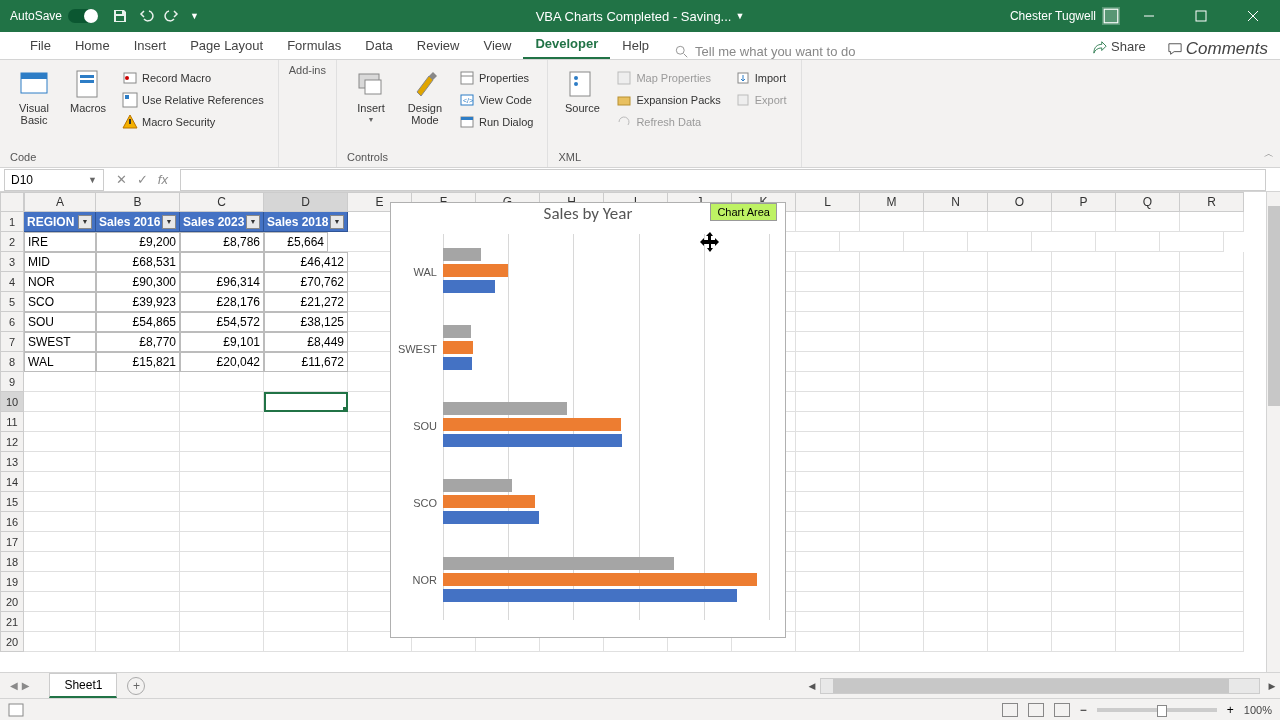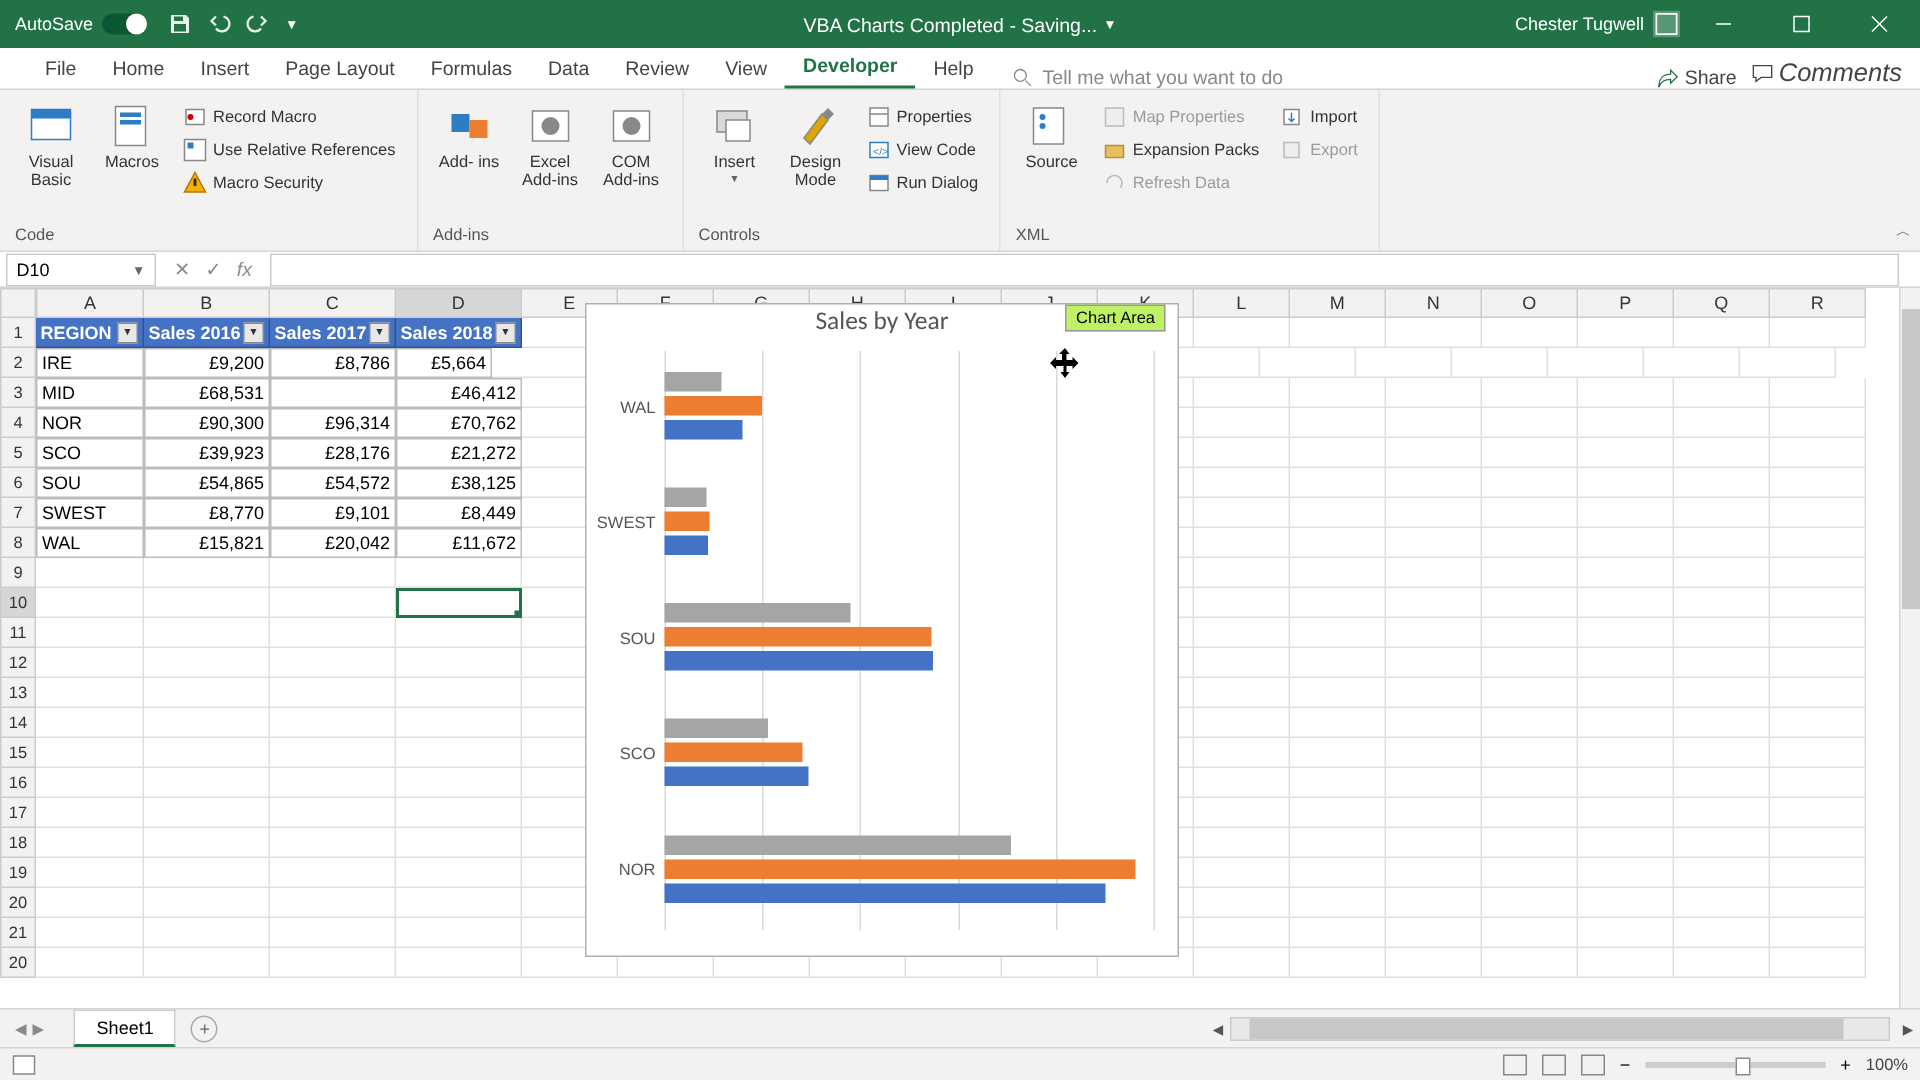--- a/index.html
+++ b/index.html
@@ -14,21 +14,21 @@
 .qat-icon { width:16px; height:16px; fill:#fff; opacity:.9; }
 .title-center { position:absolute; left:50%; transform:translateX(-50%); font-size:13px; display:flex; align-items:center; gap:4px; }
 .title-right { margin-left:auto; display:flex; align-items:center; gap:6px; margin-right:4px; }
 .win-btn { width:46px; height:32px; display:flex; align-items:center; justify-content:center; }
 .win-icon { width:12px; height:12px; stroke:#fff; stroke-width:1; fill:none; }
 
 
 .ribbon-tabs { height:28px; background:#fff; display:flex; align-items:flex-end; padding-left:18px; border-bottom:1px solid #d4d4d4; position:relative; }
 .rtab { padding:4px 12px 6px; font-size:13px; color:#444; cursor:default; }
 .rtab.active { color:#217346; border-bottom:2px solid #217346; font-weight:600; }
-.tabs-right { margin-left:auto; display:flex; gap:10px; padding-right:12px; align-items:flex-end; }
+.tabs-right { margin-left:auto; display:flex; gap:22px; padding-right:12px; align-items:flex-start; }
 .share-btn { color:#444; display:flex; align-items:center; gap:4px; font-size:13px; }
 .comments-btn { color:#444; display:flex; align-items:center; gap:4px; font-size:17px;font-style:italic; }
 
 
 .ribbon { height:108px; background:#f3f2f1; border-bottom:1px solid #d4d4d4; display:flex; position:relative; }
 .ribbon-group { border-right:1px solid #e0e0e0; padding:4px 10px 2px; display:flex; flex-direction:column; position:relative; }
 .group-body { flex:1; display:flex; gap:6px; align-items:flex-start; }
 .group-label { text-align:left; font-size:11px; color:#555; padding-bottom:2px; }
 .bigbtn { width:48px; display:flex; flex-direction:column; align-items:center; gap:2px; padding-top:4px; }
 .bigbtn-icon { width:32px; height:32px; }
@@ -218,46 +218,20 @@
               <rect x="7" y="5" width="2" height="5" fill="#333"></rect>
             </svg>
             <span>Macro Security</span>
           </div>
       </div>
     </div>
     <div class="group-label">Code</div>
   </div>
 
   <div class="ribbon-group">
-    <div class="group-body">
-      <div class="bigbtn">
-        <svg class="bigbtn-icon" viewBox="0 0 32 32">
-            <rect x="4" y="8" width="12" height="12" fill="#2d7dc6"></rect>
-            <rect x="16" y="12" width="12" height="12" fill="#ed7d31"></rect>
-          </svg>
-        <div class="bigbtn-label">Add-
-ins</div>
-      </div>
-      <div class="bigbtn">
-        <svg class="bigbtn-icon" viewBox="0 0 32 32">
-            <rect x="4" y="6" width="24" height="20" fill="#fff" stroke="#888"></rect>
-            <circle cx="16" cy="16" r="6" fill="#888"></circle>
-          </svg>
-        <div class="bigbtn-label">Excel
-Add-ins</div>
-      </div>
-      <div class="bigbtn">
-        <svg class="bigbtn-icon" viewBox="0 0 32 32">
-            <rect x="4" y="6" width="24" height="20" fill="#fff" stroke="#888"></rect>
-            <circle cx="16" cy="16" r="6" fill="#888"></circle>
-          </svg>
-        <div class="bigbtn-label">COM
-Add-ins</div>
-      </div>
-    </div>
     <div class="group-label">Add-ins</div>
   </div>
 
   <div class="ribbon-group">
     <div class="group-body">
       <div class="bigbtn">
         <svg class="bigbtn-icon" viewBox="0 0 32 32">
             <rect x="4" y="6" width="20" height="14" fill="#d9d9d9" stroke="#888"></rect>
             <rect x="10" y="12" width="16" height="14" fill="#fff" stroke="#888"></rect>
           </svg>
@@ -413,21 +387,21 @@
       <div class="cell-row">
         <div class="cell tblh" style="width: 72px;">
           <span>REGION</span>
           <div class="fbtn">▼</div>
         </div>
         <div class="cell tblh" style="width: 84px;">
           <span>Sales 2016</span>
           <div class="fbtn">▼</div>
         </div>
         <div class="cell tblh" style="width: 84px;">
-          <span>Sales 2017</span>
+          <span>Sales 2023</span>
           <div class="fbtn">▼</div>
         </div>
         <div class="cell tblh" style="width: 84px;">
           <span>Sales 2018</span>
           <div class="fbtn">▼</div>
         </div>
         <div class="cell" style="width: 64px;"></div>
         <div class="cell" style="width: 64px;"></div>
         <div class="cell" style="width: 64px;"></div>
         <div class="cell" style="width: 64px;"></div>

